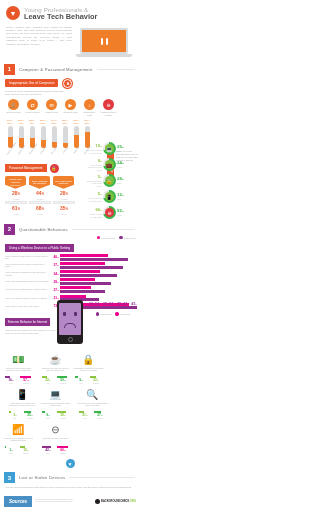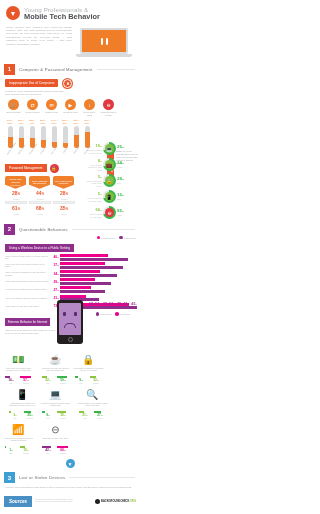--- a/index.html
+++ b/index.html
@@ -238,21 +238,21 @@
 </head>
 <body>
 
 <div class="page">
 
   
   <div class="header">
     <div class="logo-badge">▼</div>
     <div class="title-wrap">
       <div class="title-1">Young Professionals &amp;</div>
-      <div class="title-2">Mobile Tech Behavior</div>
+      <div class="title-2">Leave Tech Behavior</div>
     </div>
   </div>
   <div class="intro">Mobile devices have changed how employees handle sensitive data, and most business owners underestimate how much risk their workers take. This survey of young professionals reveals the everyday habits — from password reuse to public Wi-Fi logins — that leave company information exposed.</div>
 
   <div class="laptop">
     <div class="laptop-screen">
       <div class="laptop-eye"></div>
       <div class="laptop-eye"></div>
     </div>
     <div class="laptop-base"></div>

